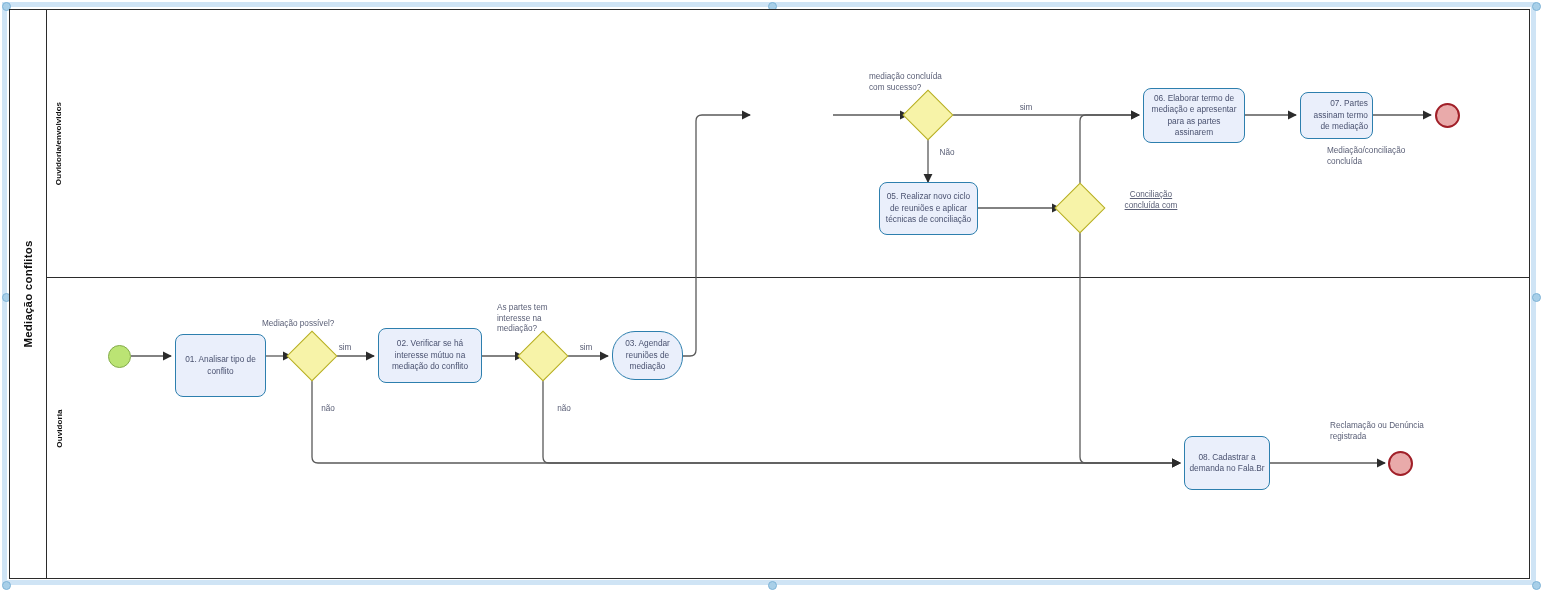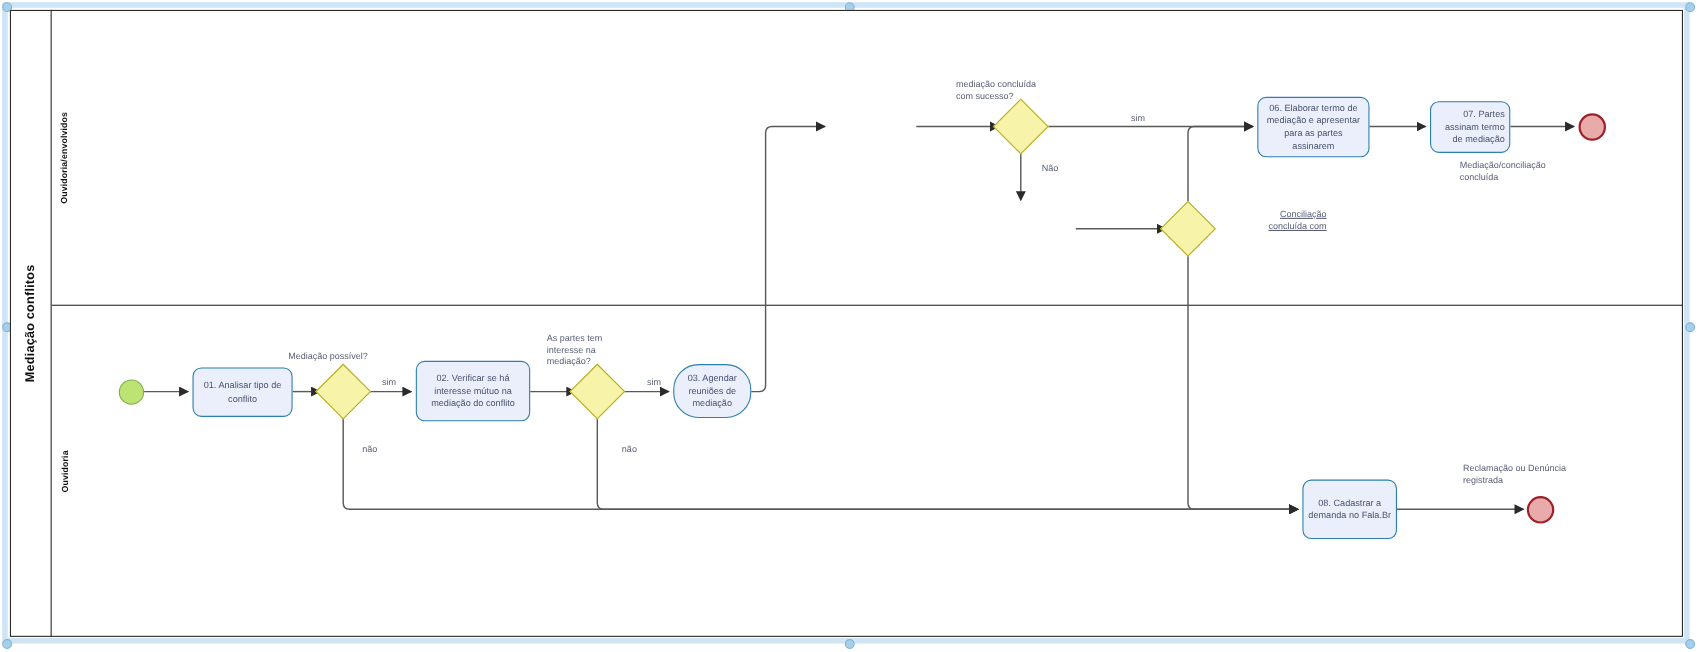--- a/index.html
+++ b/index.html
@@ -126,21 +126,21 @@
     border: 2.6px solid #a01f28;
   }
   .label {
     position: absolute;
     font-size: 8.2px;
     line-height: 10.5px;
     color: #5b6077;
     text-align: left;
     white-space: pre-line;
   }
-  .label.left { text-align: right; }
+  .label.left { text-align: center; }
   .flowsvg {
     position: absolute;
     left: 0; top: 0;
     width: 1545px; height: 593px;
     pointer-events: none;
   }
 </style>
 </head>
 <body>
 
@@ -220,33 +220,36 @@
   <div class="event start" style="left:108px; top:345px;"></div>
 
   <div class="event end" style="left:1435px; top:103px;"></div>
   <div class="label" style="left:1327px; top:146px; width:112px;">Mediação/conciliação
 concluída</div>
 
   <div class="event end" style="left:1388px; top:451px;"></div>
   <div class="label" style="left:1330px; top:421px; width:138px;">Reclamação ou Denúncia
 registrada</div>
 
-  <div class="task" style="left:175px; top:334px; width:91px; height:45px;">
+  <div class="task" style="left:175px; top:334px; width:91px; height:63px;">
     <span>01. Analisar tipo de conflito</span>
   </div>
 
   <div class="task" style="left:378px; top:328px; width:104px; height:55px;">
     <span>02. Verificar se há interesse mútuo na mediação do conflito</span>
   </div>
 
   <div class="task" style="left:612px; top:331px; width:71px; height:49px;border-radius:23px;">
     <span>03. Agendar reuniões de mediação</span>
   </div>
 
 
+  <div class="task" style="left:879px; top:182px; width:99px; height:53px;">
+    <span>05. Realizar novo ciclo de reuniões e aplicar técnicas de conciliação</span>
+  </div>
 
   <div class="task" style="left:1143px; top:88px; width:102px; height:55px;">
     <span>06. Elaborar termo de mediação e apresentar para as partes assinarem</span>
   </div>
 
   <div class="task" style="left:1300px; top:92px; width:73px; height:47px;text-align:right;">
     <span>07. Partes assinam termo de mediação</span>
   </div>
 
   <div class="task" style="left:1184px; top:436px; width:86px; height:54px;align-items:center;">

